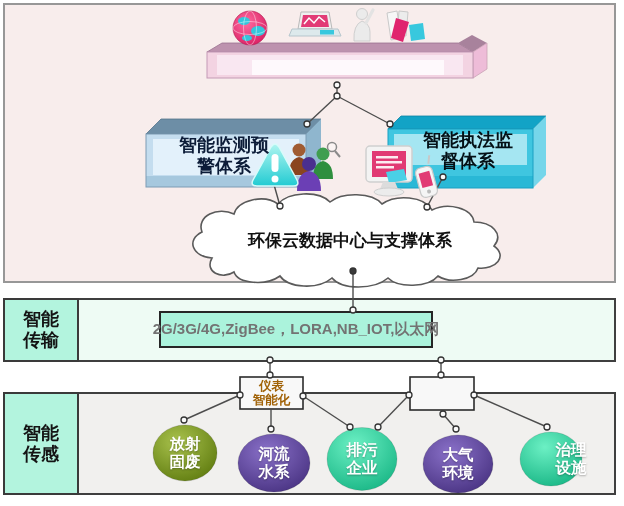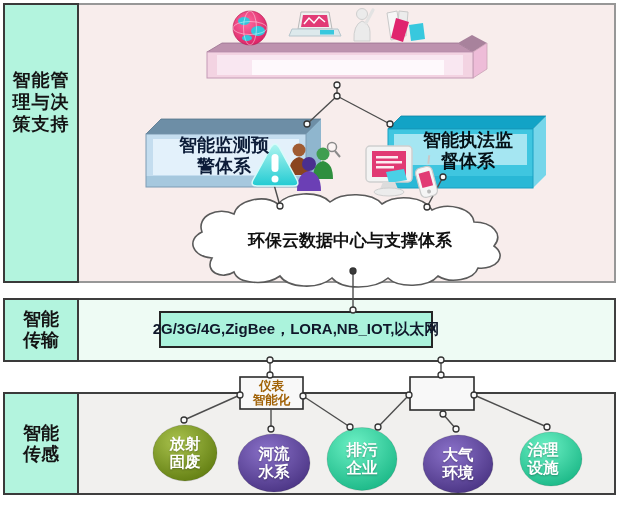--- a/index.html
+++ b/index.html
@@ -10,53 +10,48 @@
   #panel-trans{left:3px;top:298px;width:613px;height:64px;background:#eefbf4;border:2px solid #3f3f3f;}
   #panel-sense{left:3px;top:392px;width:613px;height:103px;background:#f1f0ee;border:2px solid #3f3f3f;}
   .side{position:absolute;left:3px;width:76px;background:#b3f4de;border:2px solid #3a3a3a;
         box-sizing:border-box;display:flex;flex-direction:column;align-items:center;
         font-weight:bold;color:#141414;text-align:center;z-index:3;}
   #side-mgmt{top:3px;height:280px;font-size:18px;line-height:22px;padding-top:64px;letter-spacing:1px;}
   #side-trans{top:298px;height:64px;font-size:18px;line-height:21px;justify-content:center;}
   #side-sense{top:392px;height:103px;font-size:18px;line-height:21px;justify-content:center;}
   #trans-box{position:absolute;left:159px;top:311px;width:274px;height:37px;background:#abf3dc;
              border:2px solid #262626;box-sizing:border-box;display:flex;align-items:center;
-             justify-content:center;font-weight:bold;font-size:15px;color:#0f172a;
+             justify-content:center;font-weight:bold;font-size:15px;color:#737373;
              white-space:nowrap;z-index:1;}
   svg.overlay{position:absolute;left:0;top:0;z-index:2;pointer-events:none;}
   .lbl{position:absolute;display:flex;flex-direction:column;align-items:center;justify-content:center;
        font-weight:bold;color:#111;text-align:center;pointer-events:none;z-index:4;}
   #lbl-bar{left:210px;top:50px;width:260px;height:28px;font-size:19px;letter-spacing:1px;}
   #lbl-monitor{left:150px;top:133px;width:148px;height:45px;font-size:18px;line-height:21px;color:#0c1c38;}
   #lbl-enforce{left:402px;top:126px;width:132px;height:49px;font-size:18px;line-height:21px;color:#041016;}
   #lbl-cloud{left:205px;top:228px;width:290px;height:24px;font-size:17px;}
   .wbox-lbl{font-size:12.5px;line-height:14.5px;color:#a16207;}
   #lbl-inst{left:240px;top:377px;width:63px;height:32px;}
   #lbl-proc{left:410px;top:377px;width:64px;height:33px;}
   .node-lbl{color:#fff;font-size:15.5px;line-height:18.5px;text-shadow:0 1px 2px rgba(0,0,0,.3);}
   #lbl-n1{left:153px;top:425px;width:64px;height:56px;}
   #lbl-n2{left:238px;top:434px;width:72px;height:58px;}
   #lbl-n3{left:327px;top:428px;width:70px;height:62px;}
   #lbl-n4{left:423px;top:435px;width:70px;height:58px;}
-  #lbl-n5{left:512px;top:432px;width:62px;height:54px;}
+  #lbl-n5{left:540px;top:432px;width:62px;height:54px;}
 </style>
 </head>
 <body>
 
 <div class="stage">
 
   <div id="panel-mgmt" class="panel"></div>
   <div id="panel-trans" class="panel"></div>
   <div id="panel-sense" class="panel"></div>
 
-  <div id="side-mgmt" class="side">
-    <span>智能管</span>
-    <span>理与决</span>
-    <span>策支持</span>
-  </div>
   <div id="side-trans" class="side">
     <span>智能</span>
     <span>传输</span>
   </div>
   <div id="side-sense" class="side">
     <span>智能</span>
     <span>传感</span>
   </div>
 
   <div id="trans-box">

